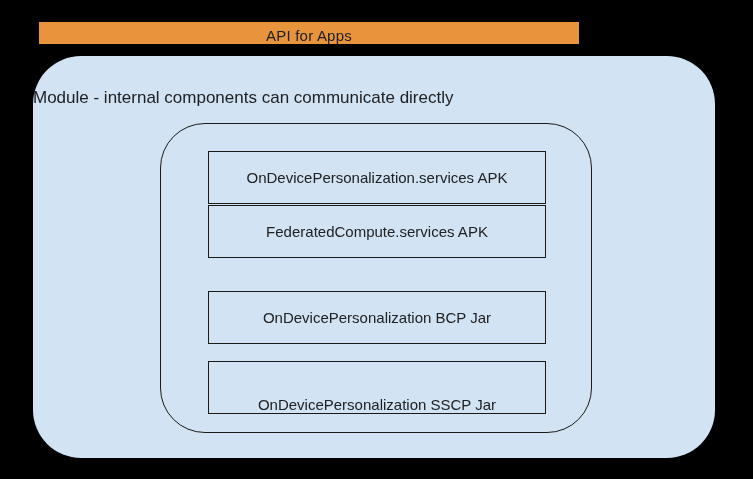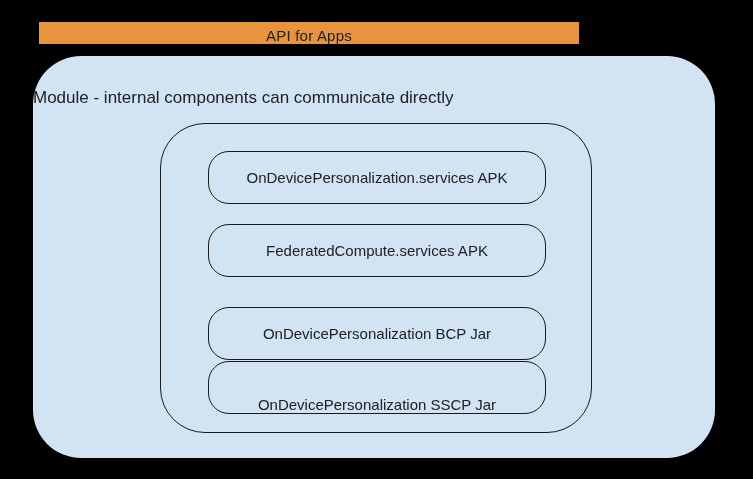--- a/index.html
+++ b/index.html
@@ -57,31 +57,31 @@
     border-radius: 45px;
     box-sizing: border-box;
     background: transparent;
   }
   .component-box {
     position: absolute;
     left: 47px;
     width: 338px;
     height: 53px;
     border: 1.5px solid var(--border, #1A1A1A);
-    border-radius: 21px;
+    border-radius: 0;
     box-sizing: border-box;
     display: flex;
     align-items: center;
     justify-content: center;
     font-size: 15px;
     background: transparent;
   }
   .component-box:nth-child(1) { top: 27px; }
-  .component-box:nth-child(2) { top: 100px; text-align: center; }
-  .component-box:nth-child(3) { top: 183px; text-align: right; }
+  .component-box:nth-child(2) { top: 81px; text-align: center; }
+  .component-box:nth-child(3) { top: 167px; text-align: right; }
   .component-box:nth-child(4) { top: 237px; align-items: flex-end; }
 </style>
 </head>
 <body>
 
 <div class="canvas" style="--bg: #000000; --api-bar: #E8943C; --module-fill: #D2E3F3; --border: #1A1A1A; --text: #202124;">
 
   <div class="api-bar">
     <span>API for Apps</span>
   </div>

